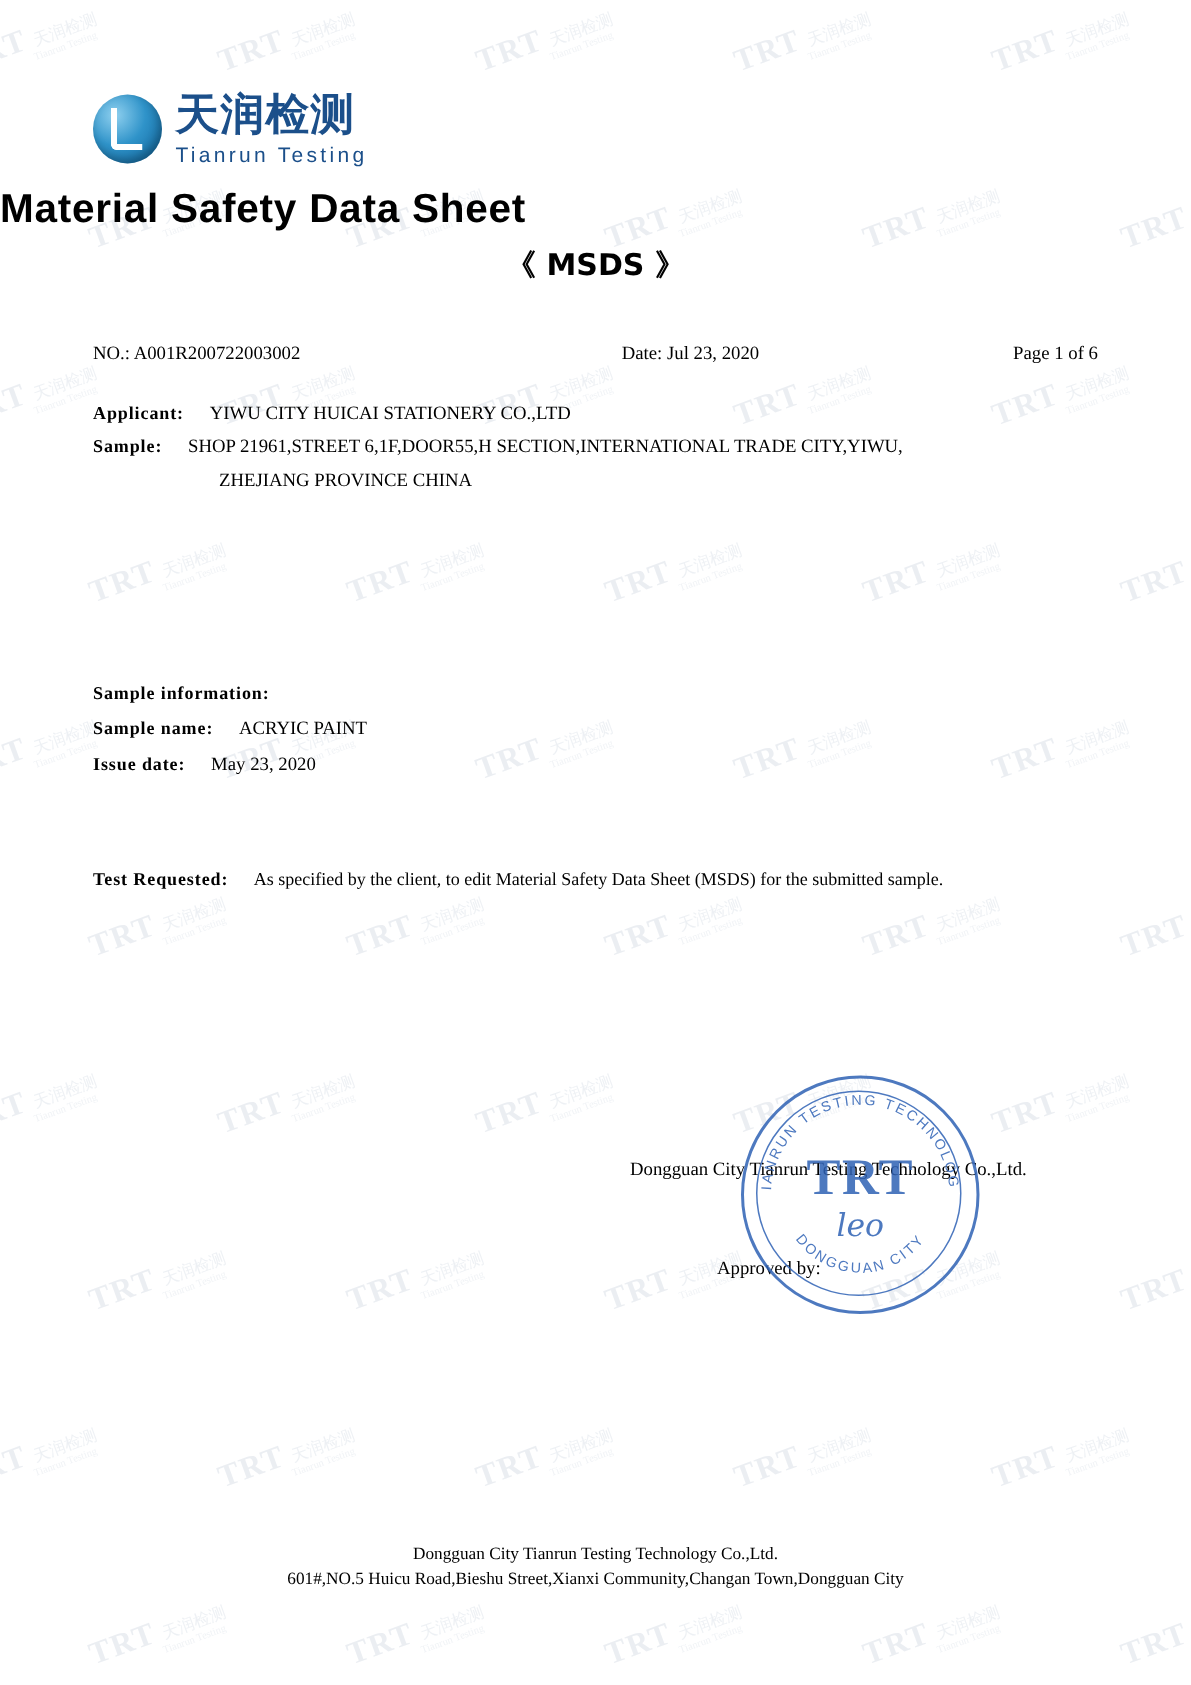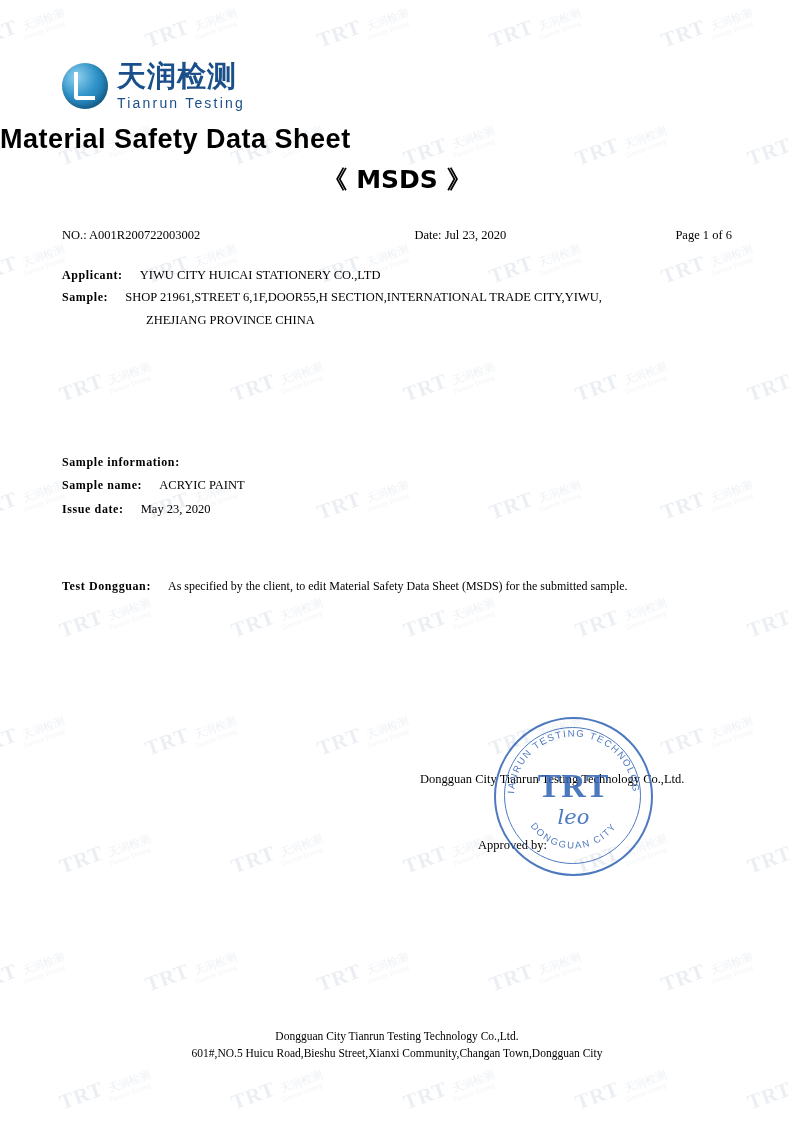--- a/index.html
+++ b/index.html
@@ -124,21 +124,21 @@
     font-weight: bold;
     letter-spacing: 0.5px;
   }
   #doc-subtitle {
     position: absolute;
     left: 0;
     top: 163px;
     width: 794px;
     text-align: center;
     font-family: "DejaVu Sans", sans-serif;
-    font-size: 25px;
+    font-size: 20px;
     font-weight: bold;
   }
 
   
   #meta-row {
     position: absolute;
     left: 62px;
     top: 205px;
     width: 670px;
     font-size: 12.5px;
@@ -370,21 +370,21 @@
         <span class="lbl">Sample name:</span>
         <span class="inline-val">ACRYIC PAINT</span>
       </div>
       <div class="row">
         <span class="lbl">Issue date:</span>
         <span class="inline-val">May 23, 2020</span>
       </div>
     </div>
 
     <div id="test-block">
-      <span class="lbl">Test Dongguan:</span>
+      <span class="lbl">Test Requested:</span>
       <span class="inline-val">As specified by the client, to edit Material Safety Data Sheet (MSDS) for the submitted sample.</span>
     </div>
 
     <div id="sign-company">Dongguan City Tianrun Testing Technology Co.,Ltd.</div>
     <div id="sign-approved">Approved by:</div>
 
     <div id="stamp">
       <div id="stamp-inner"></div>
       <svg id="stamp-ring-text" viewBox="0 0 155 155">
         <defs>

